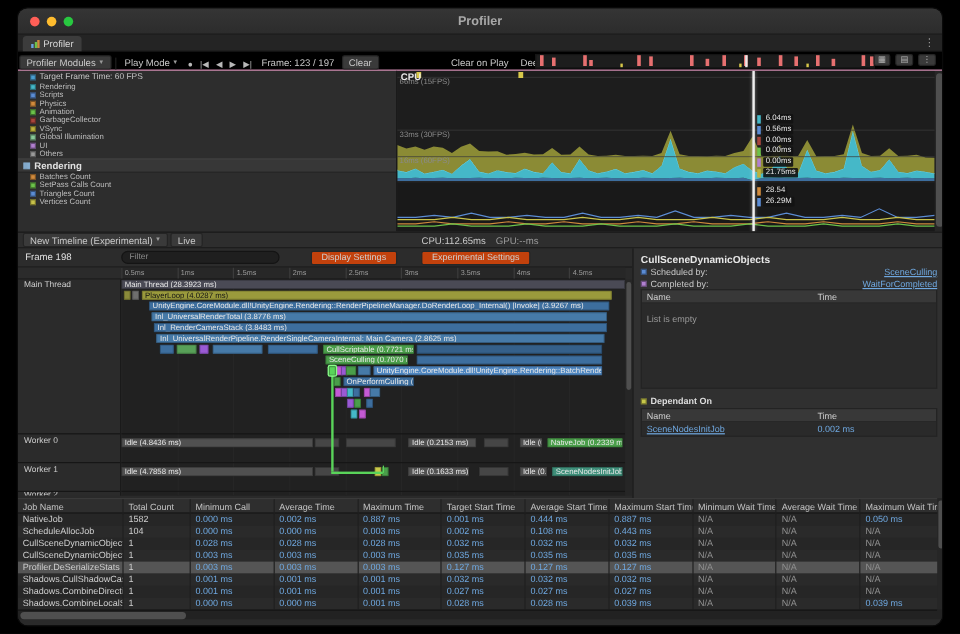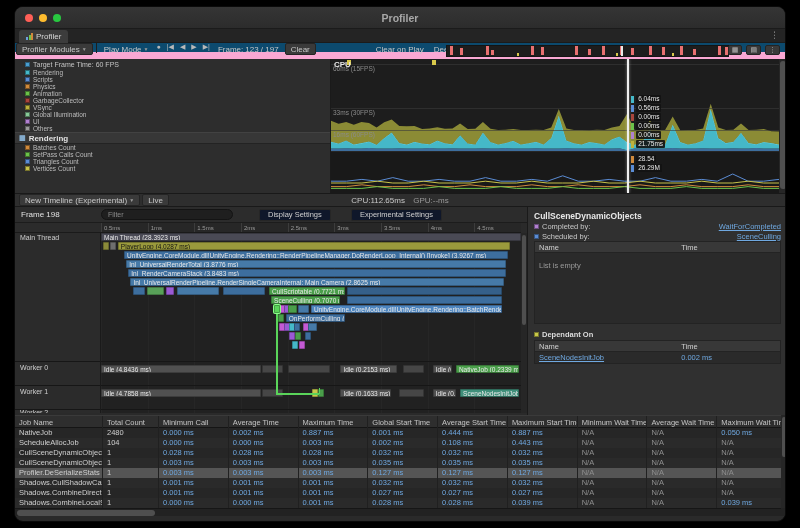--- a/index.html
+++ b/index.html
@@ -15,22 +15,22 @@
   #win-title{text-align:center;line-height:22px;font-size:10.5px;color:#a8a8a8;font-weight:bold}
   
   #tabrow{position:absolute;left:0;top:22px;width:100%;height:14px;background:#242424;border-bottom:1px solid #1b1b1b}
   #profiler-tab{position:absolute;left:4px;top:1px;height:13px;background:#3c3c3c;border-radius:3px 3px 0 0;
     display:flex;align-items:center;gap:3px;padding:0 7px;font-size:8px;color:#d8d8d8}
   .mini-icon{width:7px;height:7px;background:linear-gradient(to top,#6aa2e0 0 3px,transparent 3px) 0 100%/2px 7px no-repeat,
     linear-gradient(to top,#6cc24a 0 5px,transparent 5px) 2.5px 100%/2px 7px no-repeat,
     linear-gradient(to top,#d08a3c 0 7px,transparent 0) 5px 100%/2px 7px no-repeat}
   .kebab{color:#9a9a9a;font-size:9px;line-height:13px}
   
-  #toolbar{position:absolute;left:0;top:36px;width:100%;height:16px;background:#0c4a6e;border-bottom:7px solid #f9a8d4;
-    display:flex;align-items:flex-start;font-size:8px;color:#c8c8c8}
+  #toolbar{position:absolute;left:0;top:36px;width:100%;height:16px;background:#000000;border-bottom:1px solid #f9a8d4;
+    display:flex;align-items:flex-end;font-size:8px;color:#c8c8c8}
   .tb-item{display:flex;align-items:center;gap:2px;padding:0 5px;height:12px;white-space:nowrap}
   .tb-btn{background:#3a3a3a;border:1px solid #242424;border-radius:2px;margin:0 1px}
   .caret{font-size:5px;color:#9a9a9a}
   .tb-sep{width:1px;height:10px;background:#1e1e1e;margin:0 2px}
   .tb-ico{font-size:7px;color:#b8b8b8;padding:0 3px}
   #frame-strip{position:absolute;left:431px;top:2px;width:283px;height:12px;background:#1d1d1d;border:1px solid #141414}
   .mark-red{position:absolute;width:3px;background:#e87070;bottom:1px}
   .mark-yel{position:absolute;width:2px;background:#d8c84a;bottom:0}
   .mark-sel{position:absolute;width:2px;top:0;bottom:0;background:#e8e8e8}
   #tb-right{position:absolute;right:4px;top:2px;display:flex;gap:2px}
@@ -59,21 +59,21 @@
   
   #modulebar{position:absolute;left:0;top:186px;width:100%;height:14px;background:#2e2e2e;border-top:1px solid #191919;
     border-bottom:1px solid #191919;display:flex;align-items:center;font-size:8px;color:#c8c8c8}
   #mb-center{position:absolute;left:0;width:100%;text-align:center;font-size:8px}
   
   #tl-controls{position:absolute;left:0;top:200px;width:512px;height:16px;background:#2c2c2c;border-bottom:1px solid #1c1c1c}
   #frame-label{position:absolute;left:6px;top:3px;font-size:8px;color:#e0e0e0}
   #filter-input{position:absolute;left:86px;top:2px;width:132px;height:11px;background:#1f1f1f;border:1px solid #141414;
     border-radius:6px;color:#cfcfcf;font-size:7px;padding:0 6px;font-family:"Liberation Sans",sans-serif}
   #filter-input::placeholder{color:#8a8a8a}
-  .settings-btn{position:absolute;top:2px;height:12px;background:#0f172a;border:1px solid #262626;border-radius:2px;
+  .settings-btn{position:absolute;top:2px;height:12px;background:#c2410c;border:1px solid #262626;border-radius:2px;
     font-size:7.5px;color:#cfcfcf;line-height:10px;padding:0 8px}
   
   #tl-ruler{position:absolute;left:86px;top:216px;width:420px;height:10px;background:#272727;border-bottom:1px solid #1a1a1a;overflow:hidden}
   #tl-ruler-stub{position:absolute;left:0;top:216px;width:86px;height:10px;background:#2b2b2b;border-bottom:1px solid #1a1a1a}
   .tick{position:absolute;top:0;height:10px;border-left:1px solid #3c3c3c;font-size:6px;color:#9a9a9a;padding-left:2px;line-height:10px}
   #tl-labels{position:absolute;left:0;top:226px;width:86px;height:180px;background:#2b2b2b;border-right:1px solid #1a1a1a;overflow:hidden}
   .thread-label{position:absolute;left:5px;font-size:7px;color:#cfcfcf}
   #tl-body{position:absolute;left:86px;top:226px;width:420px;height:180px;background:#212121;overflow:hidden}
   .vgrid{position:absolute;top:0;height:100%;width:1px;background:#262626}
   .hsep{position:absolute;left:0;width:100%;height:1px;background:#161616}
@@ -428,28 +428,28 @@
       <div class="conn" style="left: 41.7%; top: 160px; width: 10.2%; height: 1.5px;"></div>
       <div class="conn" style="left: 51.9%; top: 155px; width: 1.5px; height: 6px;"></div>
     </div>
   <div id="tl-scroll">
     <div class="thumb" style="left:1px;top:2px;width:4px;height:90px"></div>
   </div>
 
   <div id="details">
     <div id="det-title">CullSceneDynamicObjects</div>
     <div class="det-row">
+      <span class="sq" id="sched-sq" style="background: rgb(91, 140, 212);"></span>
+      <span>Scheduled by:</span>
+      <span class="link">SceneCulling</span>
+    </div>
+    <div class="det-row">
       <span class="sq" id="comp-sq" style="background: rgb(177, 128, 208);"></span>
       <span>Completed by:</span>
       <span class="link">WaitForCompleted</span>
-    </div>
-    <div class="det-row">
-      <span class="sq" id="sched-sq" style="background: rgb(91, 140, 212);"></span>
-      <span>Scheduled by:</span>
-      <span class="link">SceneCulling</span>
     </div>
     <div class="det-table">
       <div class="det-thead">
         <span>Name</span>
         <span>Time</span>
       </div>
       <div class="det-empty">List is empty</div>
       <div style="height:44px"></div>
     </div>
     <div class="det-sec">
@@ -470,31 +470,31 @@
     </div>
   </div>
 
   <div id="jobtable">
     <div class="jrow" id="jhead">
         <div class="jcell">Job Name</div>
         <div class="jcell">Total Count</div>
         <div class="jcell">Minimum Call</div>
         <div class="jcell">Average Time</div>
         <div class="jcell">Maximum Time</div>
-        <div class="jcell">Global Start Time</div>
+        <div class="jcell">Target Start Time</div>
         <div class="jcell">Average Start Time</div>
         <div class="jcell">Maximum Start Time</div>
         <div class="jcell">Minimum Wait Time</div>
         <div class="jcell">Average Wait Time</div>
         <div class="jcell">Maximum Wait Time</div>
       </div>
     <div id="jrows">
         <div class="jrow">
           <div class="jcell">NativeJob</div>
-          <div class="jcell">2480</div>
+          <div class="jcell">1582</div>
           <div class="jcell ms">0.000 ms</div>
           <div class="jcell ms">0.002 ms</div>
           <div class="jcell ms">0.887 ms</div>
           <div class="jcell ms">0.001 ms</div>
           <div class="jcell ms">0.444 ms</div>
           <div class="jcell ms">0.887 ms</div>
           <div class="jcell na">N/A</div>
           <div class="jcell na">N/A</div>
           <div class="jcell ms">0.050 ms</div>
         </div>

